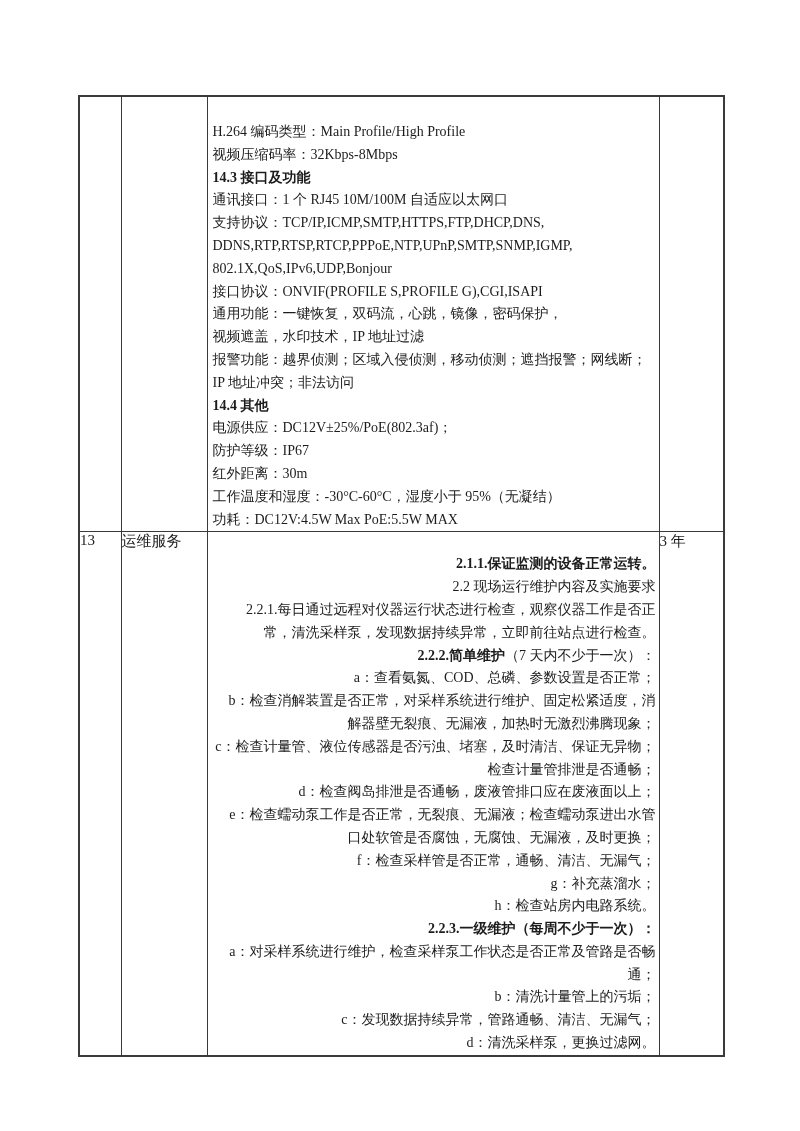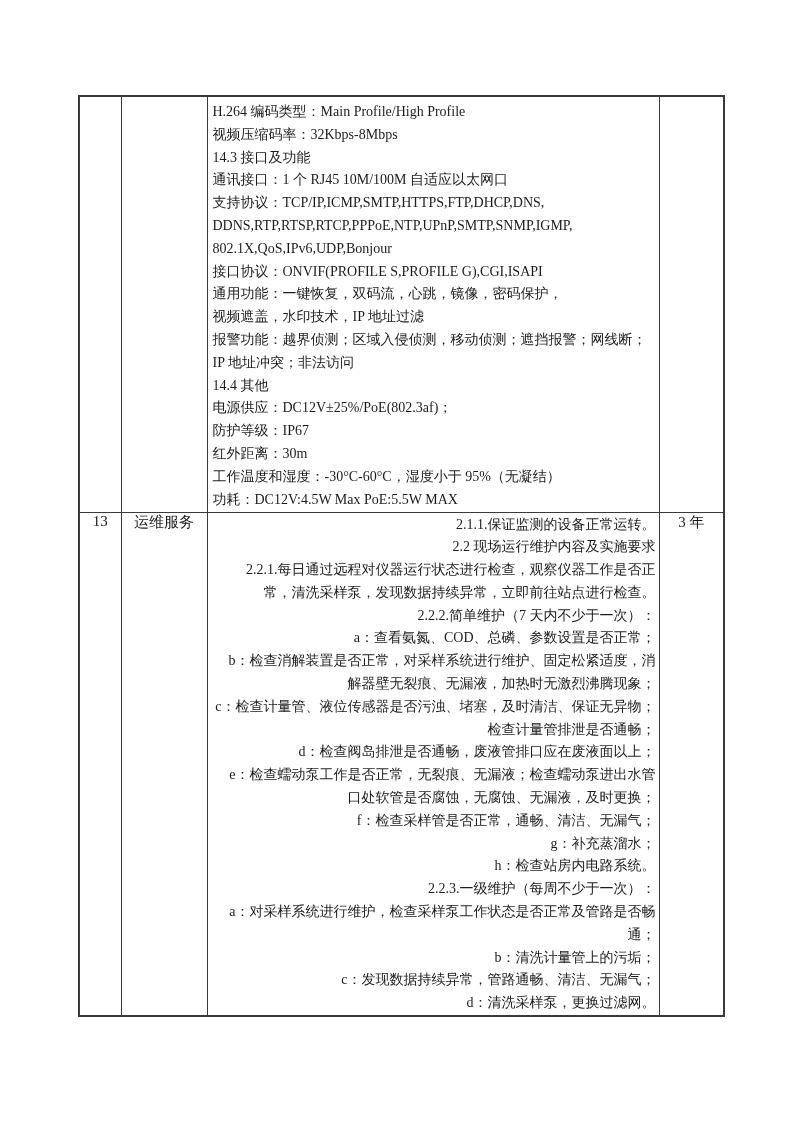--- a/index.html
+++ b/index.html
@@ -12,29 +12,30 @@
   table.spec{
     border-collapse:collapse;table-layout:fixed;width:645px;
     border:2px solid #3a3a3a;
   }
   table.spec td{
     border:1px solid #3a3a3a;padding:0;vertical-align:top;
   }
   tr.r0{height:416px;}
   tr.r1{height:502px;}
   td.c-no,td.c-name,td.c-dur{
-    text-align:center;vertical-align:middle;font-size:15px;
+    text-align:left;vertical-align:middle;font-size:15px;
   }
   .lines{
     padding:4px 3px 0 5px;font-size:14px;line-height:22.8px;
     white-space:nowrap;
+    margin-top:20px;
   }
   tr.r1 .lines{padding-top:1px;text-align:right;}
   .line{height:22.8px;overflow:visible;}
-  .line .seg-b{font-weight:normal;}
+  .line .seg-b{font-weight:bold;}
 </style>
 </head>
 <body>
 
 <div class="table-wrap">
   <table class="spec">
     <colgroup>
       <col style="width:42px">
       <col style="width:86px">
       <col style="width:452px">

